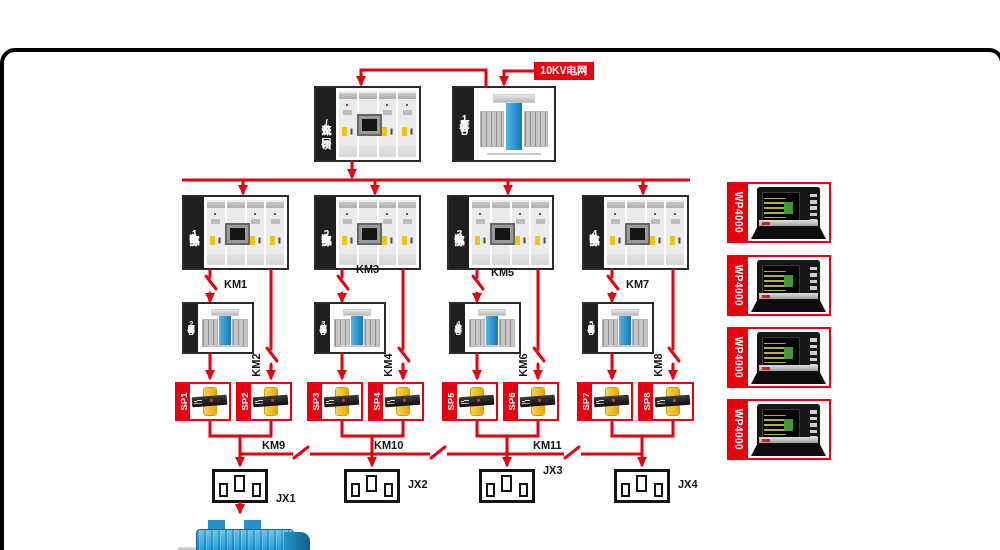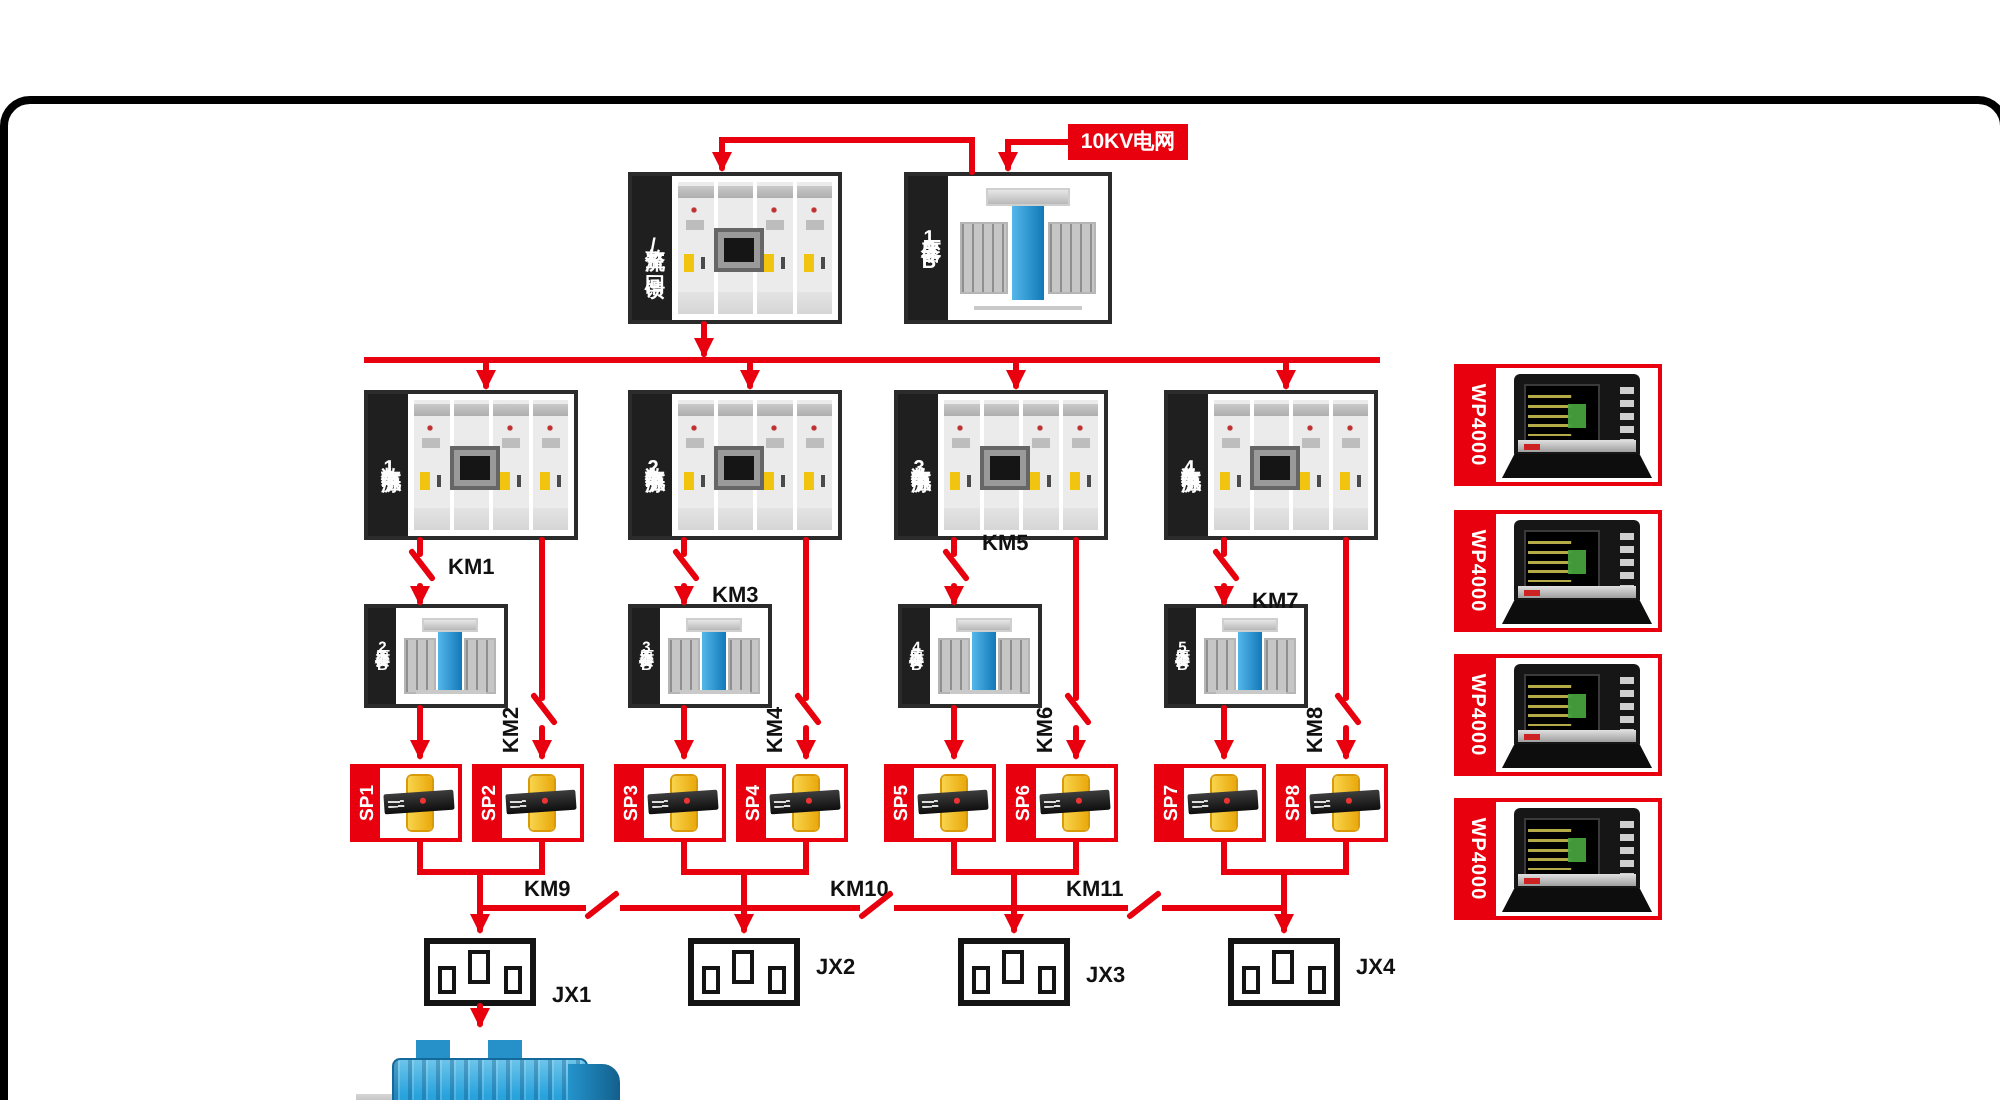--- a/index.html
+++ b/index.html
@@ -258,29 +258,29 @@
       <div class="spbar">
         <span class="rotccw">SP8</span>
       </div>
       <div class="sp-art">
         <i class="clamp"></i>
         <i class="sbar"></i>
       </div>
     </div>
 
   <div class="km" style="left:220px;top:226px">KM1</div>
-  <div class="km" style="left:352px;top:240px">KM3</div>
+  <div class="km" style="left:352px;top:211px">KM3</div>
   <div class="km" style="left:487px;top:214px">KM5</div>
-  <div class="km" style="left:622px;top:243px">KM7</div>
+  <div class="km" style="left:622px;top:226px">KM7</div>
   <div class="kmv" style="left:230px;top:307px">KM2</div>
   <div class="kmv" style="left:362px;top:307px">KM4</div>
   <div class="kmv" style="left:497px;top:307px">KM6</div>
   <div class="kmv" style="left:632px;top:307px">KM8</div>
   <div class="km" style="left:258px;top:387px">KM9</div>
-  <div class="km" style="left:411px;top:387px">KM10</div>
+  <div class="km" style="left:370px;top:387px">KM10</div>
   <div class="km" style="left:529px;top:387px">KM11</div>
 
   <div class="jx" style="left:208px;top:417px;width:56px;height:34px">
       <i class="slot s1"></i>
       <i class="slot s2"></i>
       <i class="slot s3"></i>
     </div>
   <div class="jx" style="left:340px;top:417px;width:56px;height:34px">
       <i class="slot s1"></i>
       <i class="slot s2"></i>
@@ -291,21 +291,21 @@
       <i class="slot s2"></i>
       <i class="slot s3"></i>
     </div>
   <div class="jx" style="left:610px;top:417px;width:56px;height:34px">
       <i class="slot s1"></i>
       <i class="slot s2"></i>
       <i class="slot s3"></i>
     </div>
   <div class="jxl" style="left:272px;top:440px">JX1</div>
   <div class="jxl" style="left:404px;top:426px">JX2</div>
-  <div class="jxl" style="left:539px;top:430px">JX3</div>
+  <div class="jxl" style="left:539px;top:412px">JX3</div>
   <div class="jxl" style="left:674px;top:426px">JX4</div>
 
   <div class="motor">
     <i class="m-shaft"></i>
     <i class="m-lugs"></i>
     <i class="m-body"></i>
     <i class="m-cap"></i>
     <i class="m-term"></i>
     <div class="m-base">Anyway</div>
     <i class="m-rail"></i>

